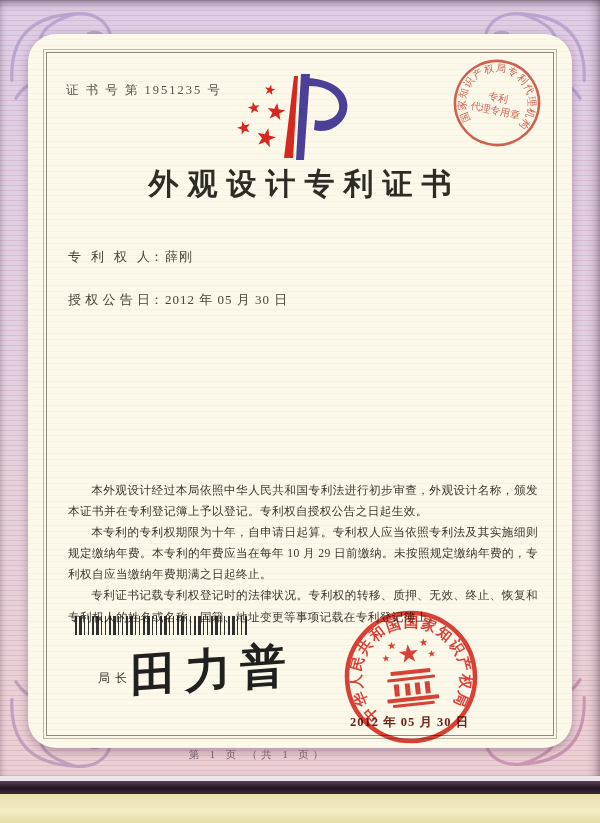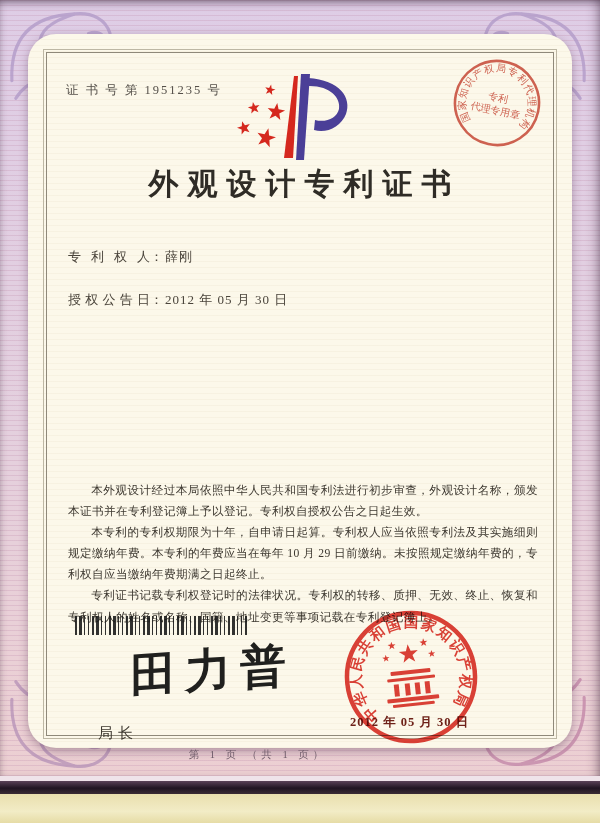--- a/index.html
+++ b/index.html
@@ -70,21 +70,21 @@
   .paras{position:absolute;left:40px;top:446px;right:34px;color:#3d3830;}
   .paras p{margin:0;font-size:11.6px;line-height:1.82;text-align:justify;text-indent:2em;letter-spacing:.4px;}
 
   .barcode{position:absolute;left:47px;top:582px;width:174px;height:19px;opacity:.88;
     background-image:repeating-linear-gradient(90deg,
       #161616 0 2px, rgba(0,0,0,0) 2px 4px,
       #161616 4px 7px, rgba(0,0,0,0) 7px 9px,
       #161616 9px 10px, rgba(0,0,0,0) 10px 13px,
       #161616 13px 14px, rgba(0,0,0,0) 14px 17px);}
 
-  .director{position:absolute;left:70px;top:690px;font-size:15px;letter-spacing:5px;color:#3c372f;}
+  .director{position:absolute;left:70px;top:636px;font-size:12px;letter-spacing:5px;color:#3c372f;}
   .signature{
     position:absolute;left:102px;top:612px;width:210px;
     font-size:46px;font-weight:700;color:#20201e;letter-spacing:9px;
     transform:rotate(-4deg) skewX(-4deg);line-height:1;
   }
 
   .date-stamp{position:absolute;left:322px;top:680px;width:150px;
     font-size:12.5px;font-weight:700;letter-spacing:1px;color:#6e2118;z-index:1;white-space:nowrap;}
   .official-seal{position:absolute;left:312px;top:572px;width:142px;height:142px;
     transform:rotate(-6deg);opacity:.88;mix-blend-mode:multiply;z-index:2;}

